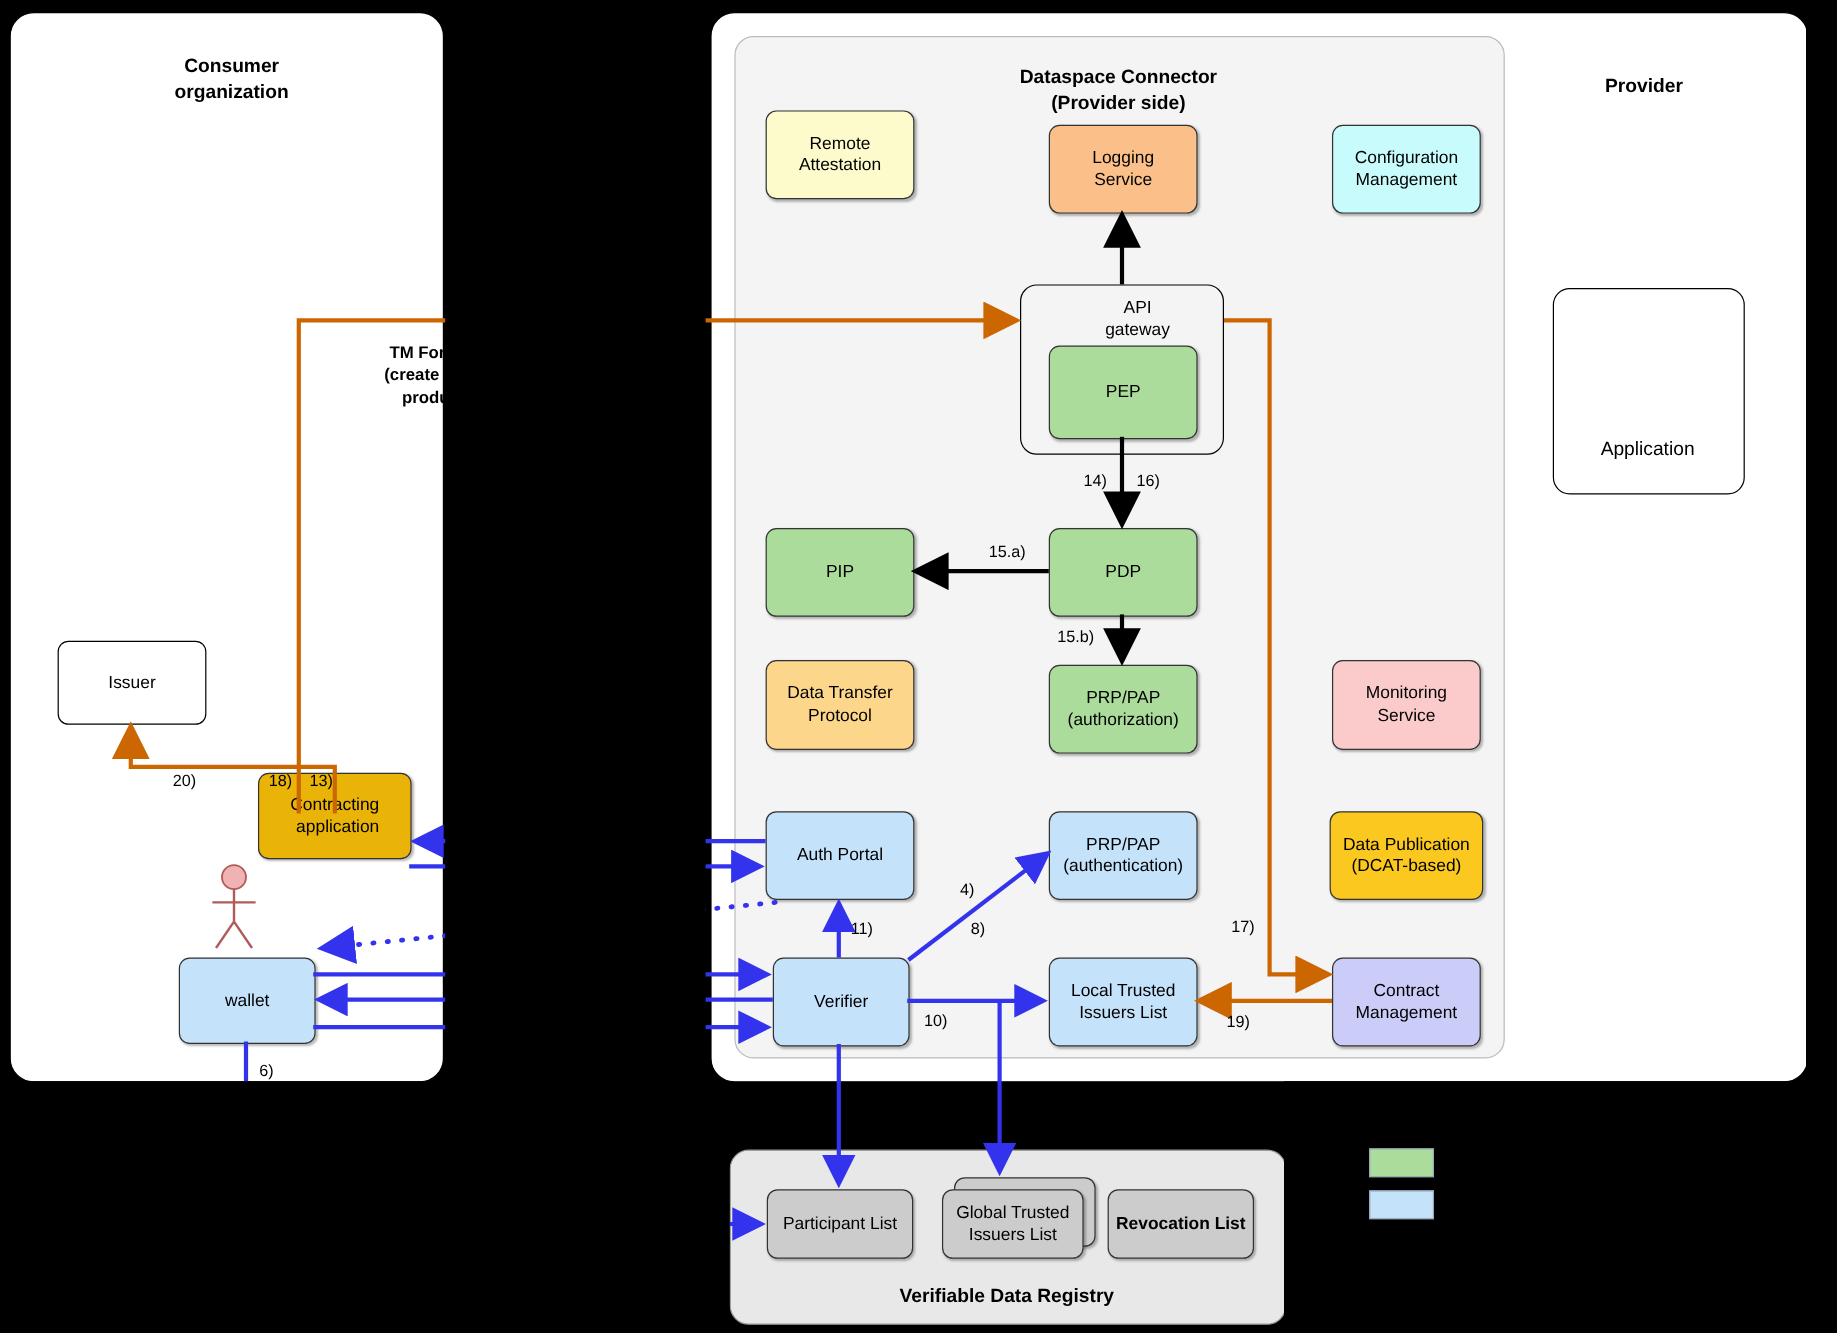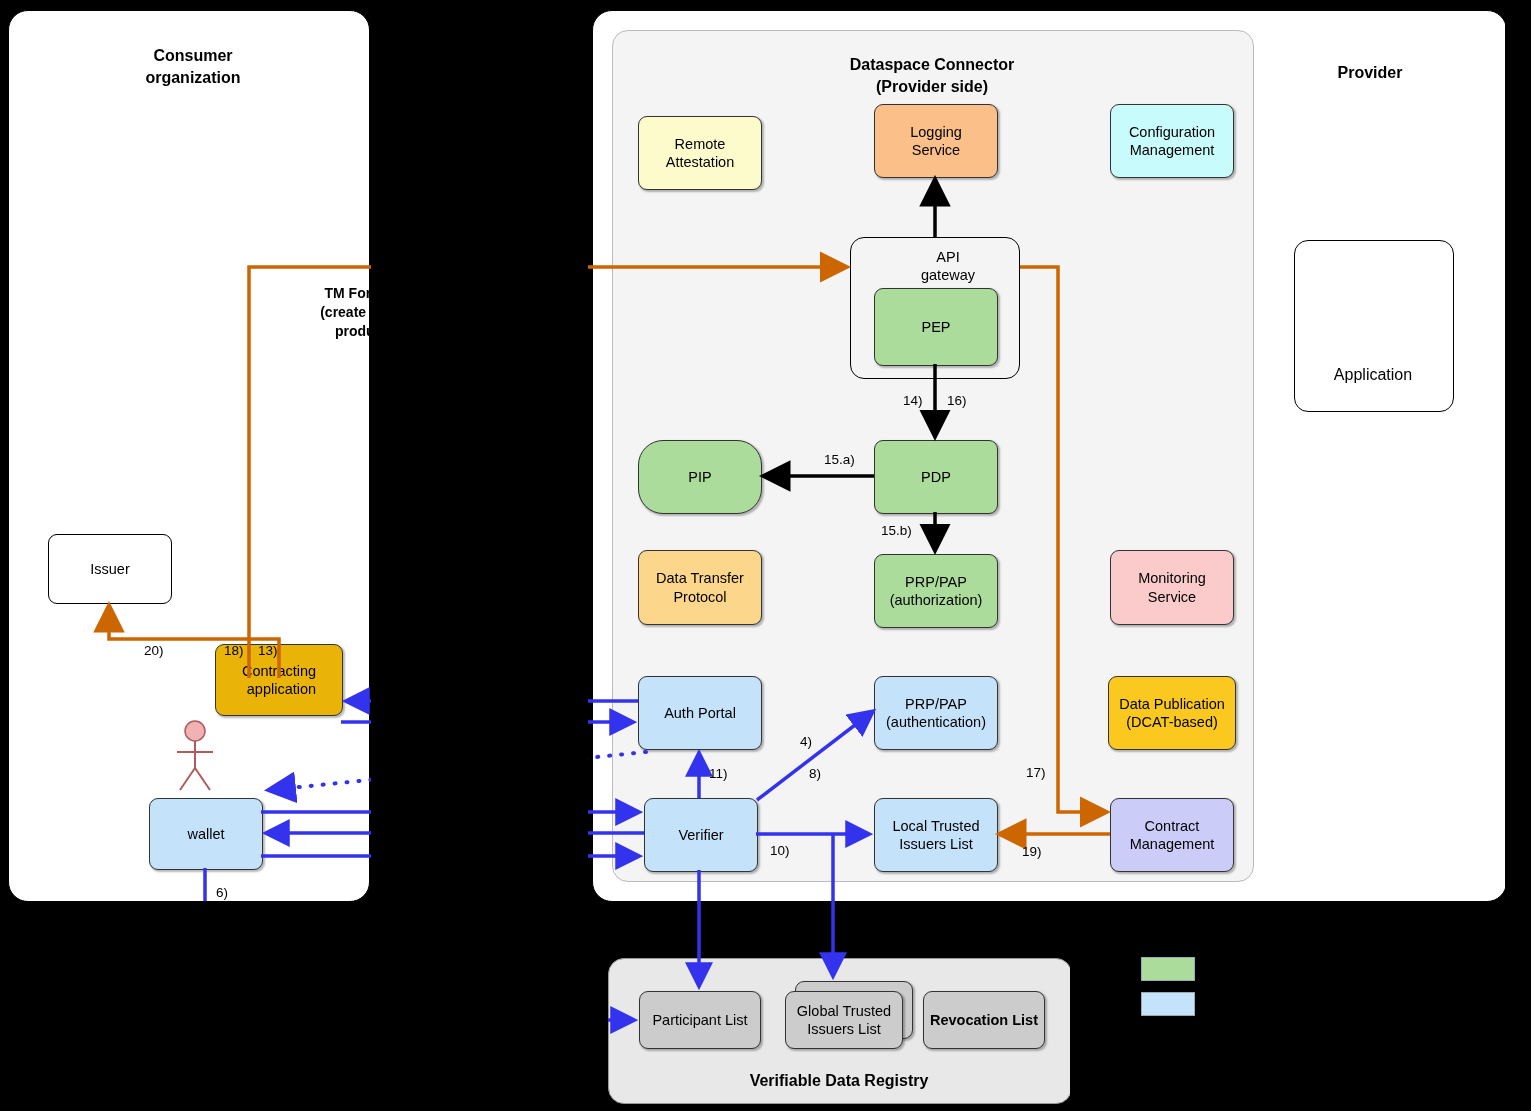--- a/index.html
+++ b/index.html
@@ -37,42 +37,42 @@
   <div class="subpanel" style="left:612px;top:30px;width:640px;height:850px;"></div>
   <div class="ptitle" style="left:802px;top:54px;width:260px;">Dataspace Connector
 (Provider side)</div>
 
   <div class="vdr" style="left:608px;top:958px;width:462px;height:144px;"></div>
   <div class="ptitle" style="left:658px;top:1070px;width:362px;">Verifiable Data Registry</div>
 
   <div class="panel" style="left:1294px;top:240px;width:158px;height:170px;border-radius:14px;"></div>
   <div class="lbl" style="left:1294px;top:366px;width:158px;text-align:center;font-size:16px;">Application</div>
 
-  <div class="box" style="left:638px;top:116px;width:122px;height:72px;background:#fdfbcc;text-align:center;">
+  <div class="box" style="left:638px;top:92px;width:122px;height:72px;background:#fdfbcc;text-align:center;">
     <span>Remote
 Attestation</span>
   </div>
   <div class="box" style="left:874px;top:104px;width:122px;height:72px;background:#fbc08a;">
     <span>Logging
 Service</span>
   </div>
   <div class="box" style="left:1110px;top:104px;width:122px;height:72px;background:#c8fbfb;">
     <span>Configuration
 Management</span>
   </div>
 
   <div class="box plain" style="left:850px;top:237px;width:170px;height:142px;border-radius:14px;align-items:flex-start;justify-content:center;padding-top:10px;box-sizing:border-box;background:#f4f4f4;">
     <span style="margin-left:26px;">API
 gateway</span>
   </div>
   <div class="box" style="left:874px;top:288px;width:122px;height:76px;background:#abdc9c;">
     <span>PEP</span>
   </div>
 
-  <div class="box" style="left:638px;top:440px;width:122px;height:72px;background:#abdc9c;border-radius:25px;">
+  <div class="box" style="left:638px;top:440px;width:122px;height:72px;background:#abdc9c;">
     <span>PIP</span>
   </div>
   <div class="box" style="left:874px;top:440px;width:122px;height:72px;background:#abdc9c;">
     <span>PDP</span>
   </div>
   <div class="box" style="left:638px;top:550px;width:122px;height:73px;background:#fcd68a;">
     <span>Data Transfer
 Protocol</span>
   </div>
   <div class="box" style="left:874px;top:554px;width:122px;height:72px;background:#abdc9c;">

